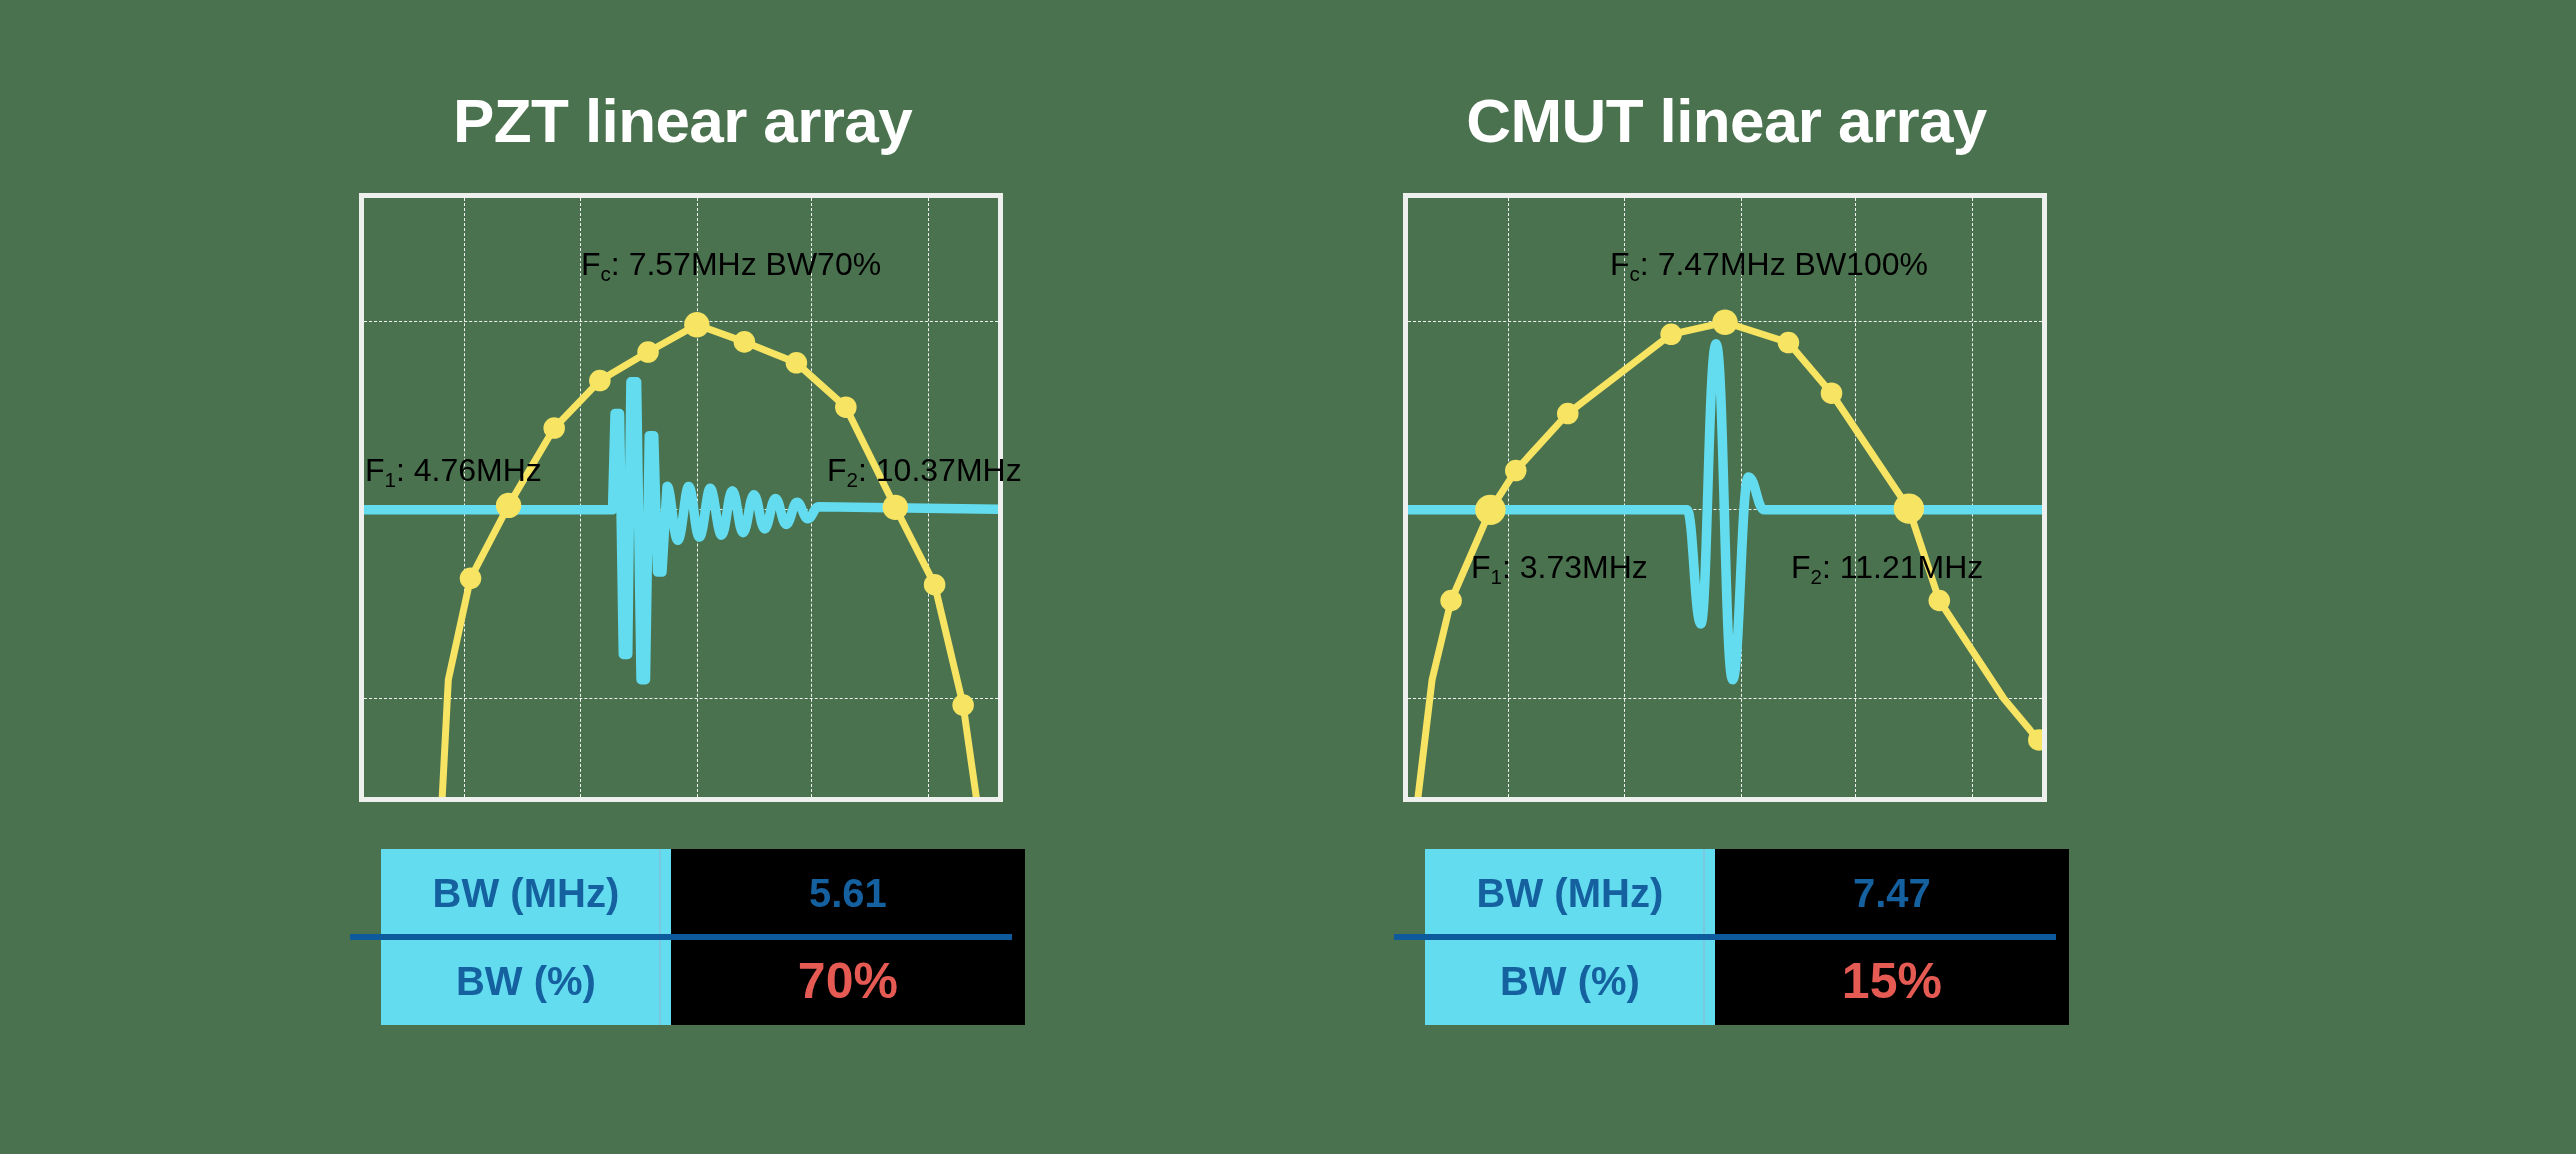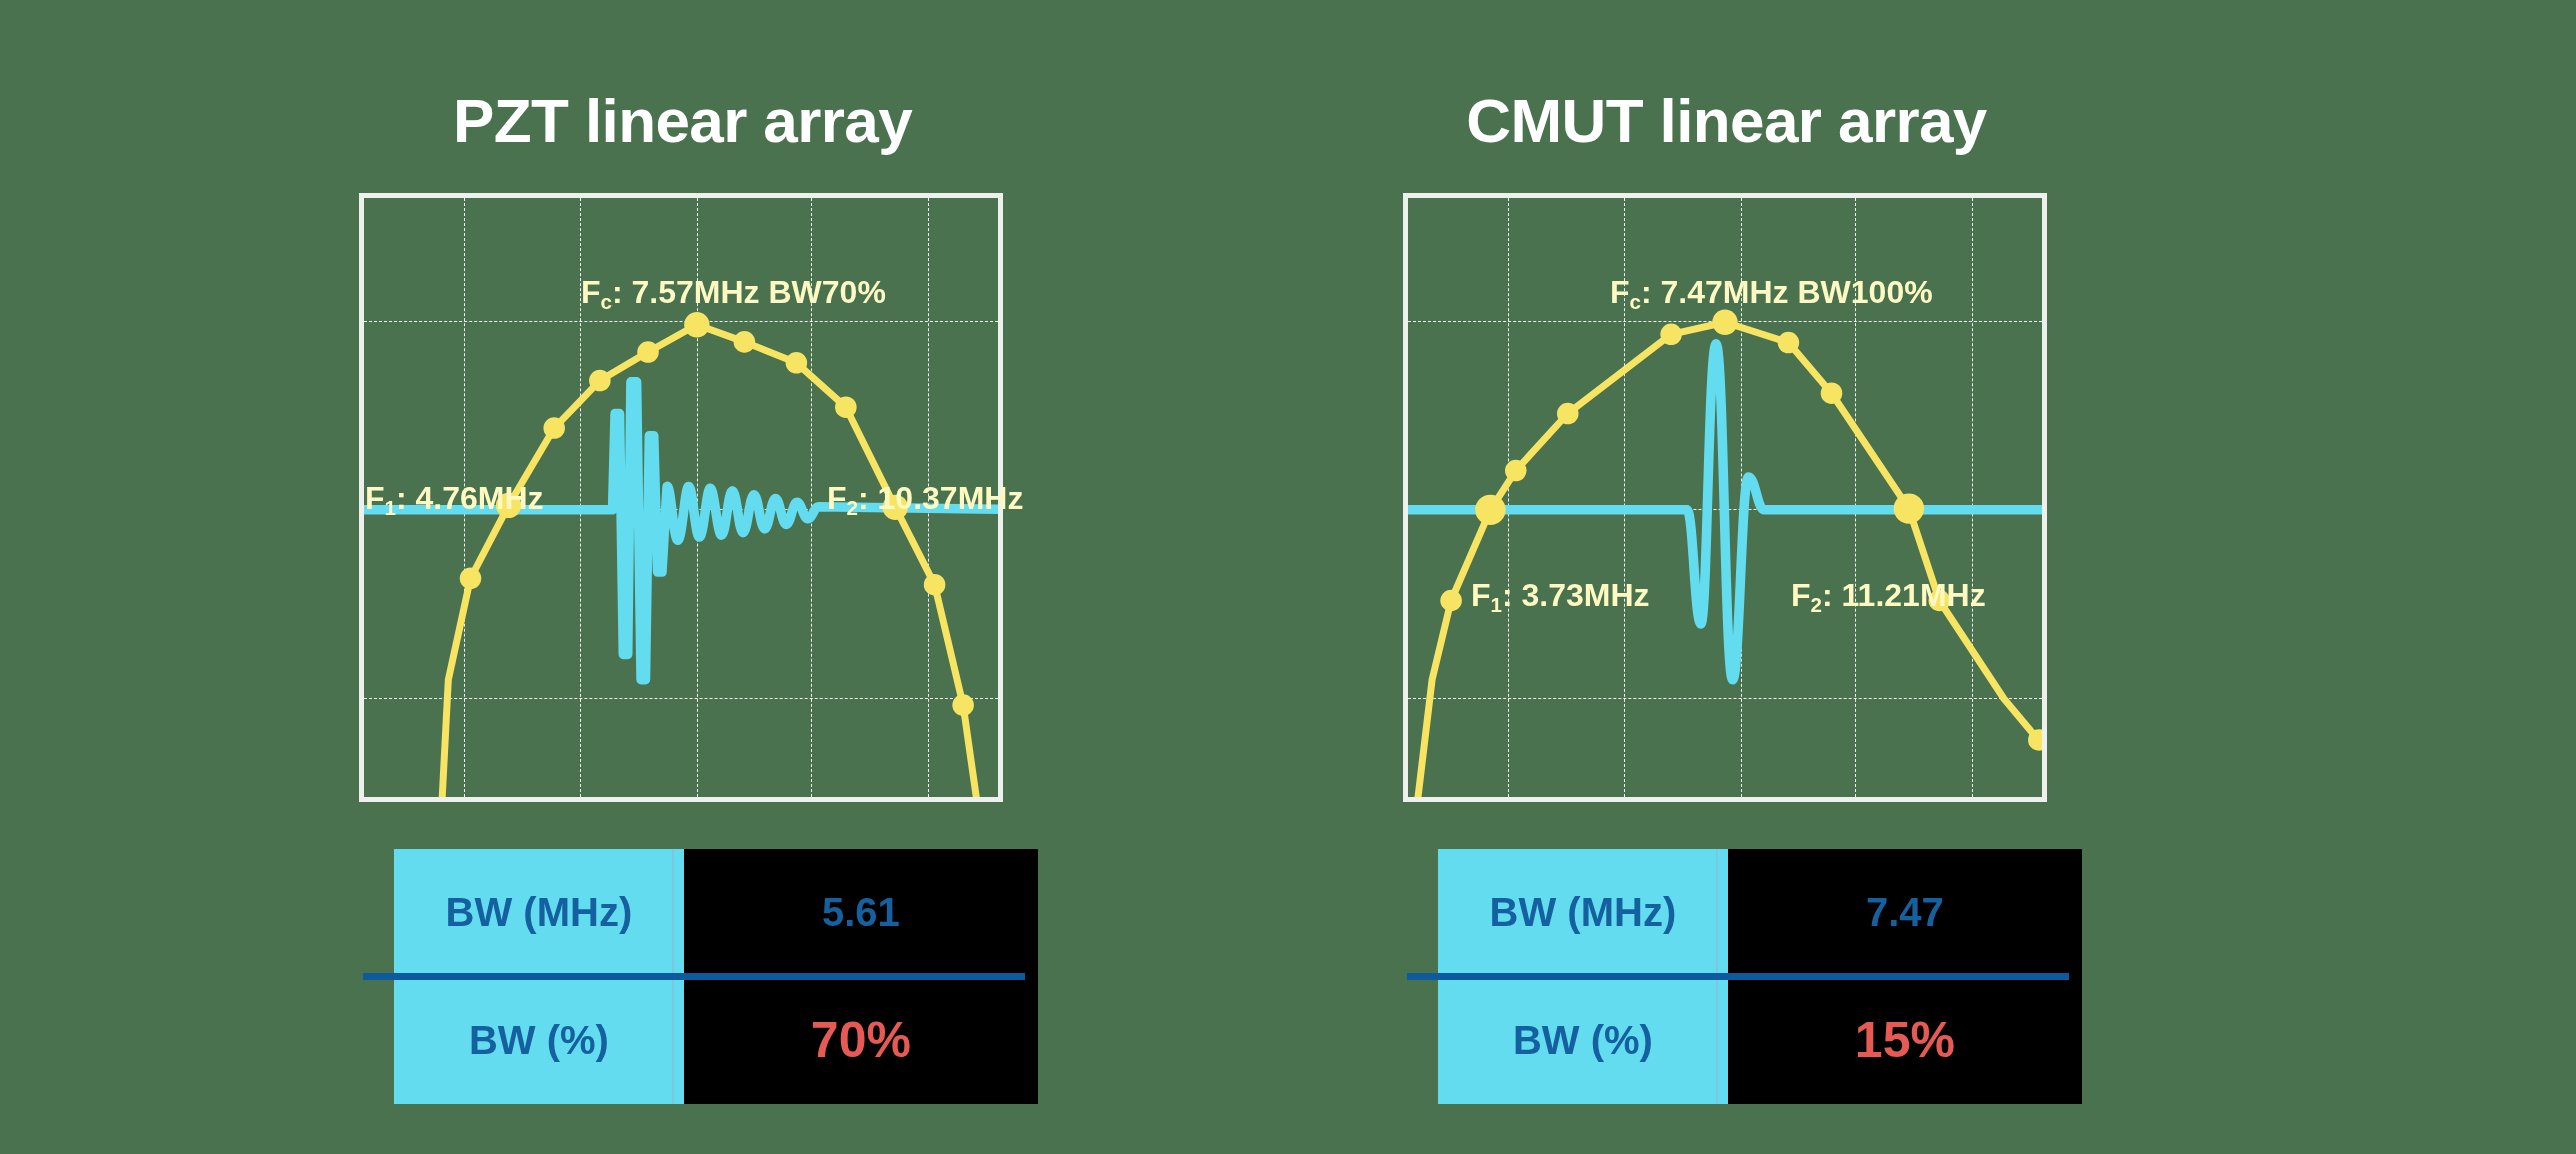--- a/index.html
+++ b/index.html
@@ -44,34 +44,33 @@
   }
   .gridline.v{
     top:0;bottom:0;width:0;
     border-left:1.9px dashed rgba(255,255,255,.92);
   }
 
   .plot-svg{position:absolute;inset:0;width:100%;height:100%;overflow:visible;}
 
   .annot{
     position:absolute;
-    color:#fef9c3;
+    color:#000000;
     font-size:32px;
-    font-weight:700;
+    font-weight:400;
     white-space:nowrap;
     line-height:1;
-    margin-top:28px;
   }
   .annot sub{font-size:20.6px;vertical-align:-6.4px;}
 
   
   .bw-table{
     position:absolute;
-    left:192px;top:849px;
-    width:644px;height:255px;padding-left:22px;
+    left:179px;top:849px;
+    width:644px;height:176px;padding-left:22px;
   }
   .bw-row{
     display:flex;width:100%;height:50%;
     box-sizing:border-box;
   }
   .bw-label{
     width:45%;
     background:#63dcef;
     display:flex;align-items:center;justify-content:center;
     color:#15609e;

